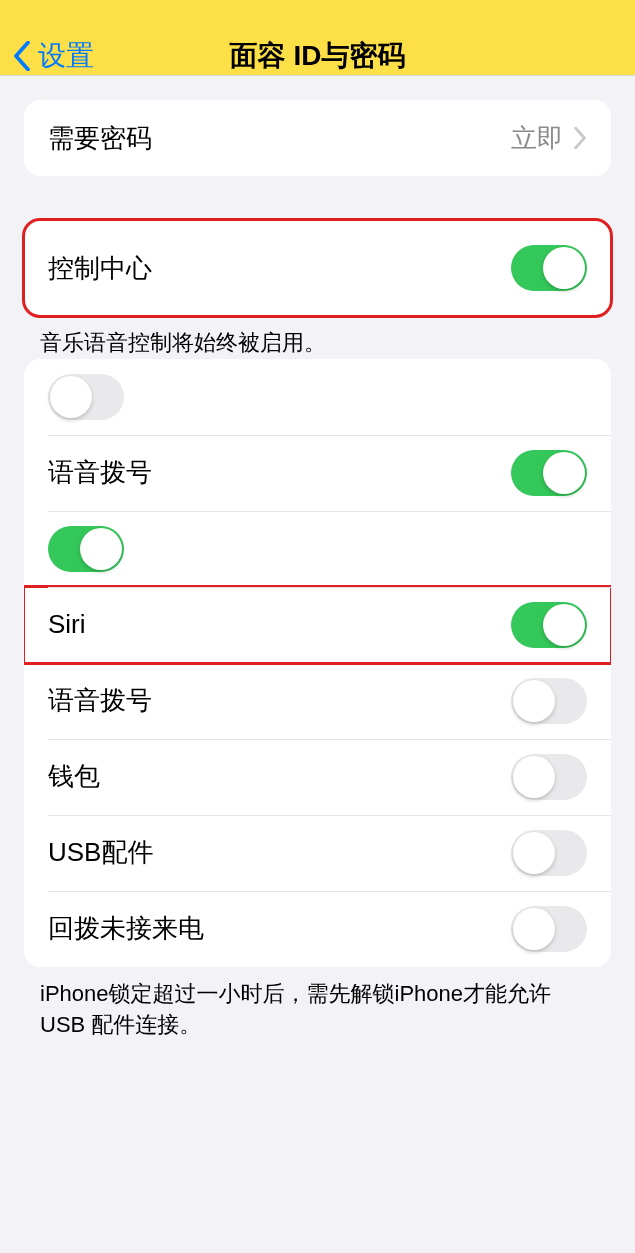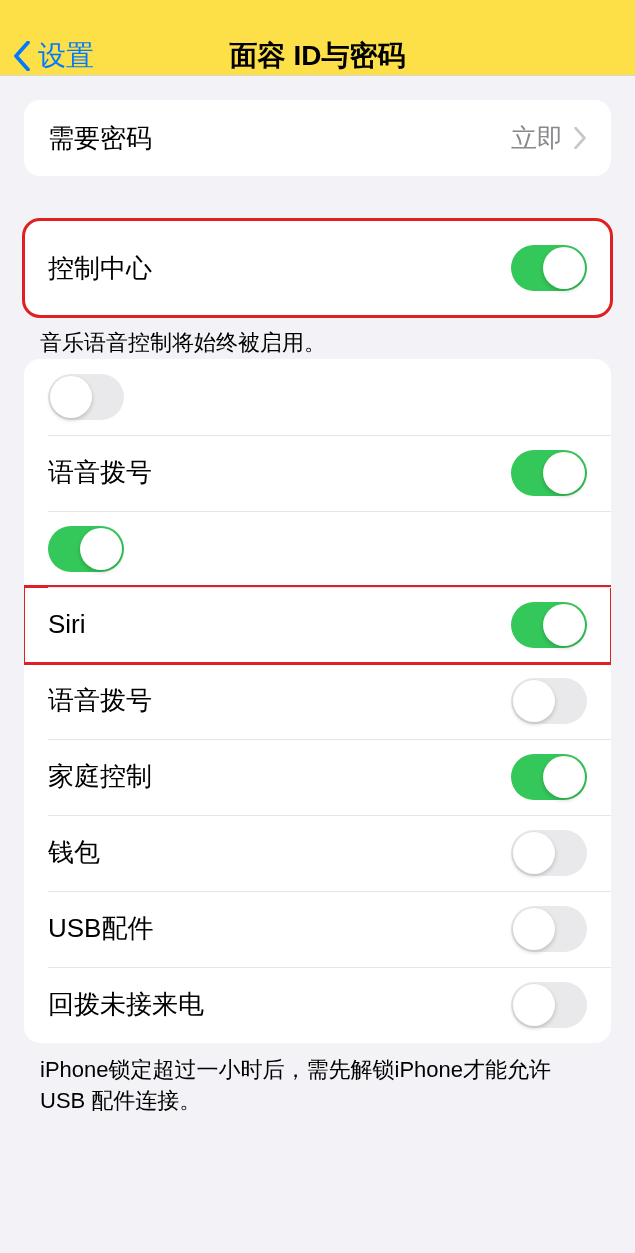--- a/index.html
+++ b/index.html
@@ -201,26 +201,20 @@
           <div class="toggle-knob"></div>
         </div>
     </div>
     <div class="row">
       <span class="row-label">语音拨号</span>
       <div class="toggle off">
           <div class="toggle-knob"></div>
         </div>
     </div>
     <div class="row">
-      <span class="row-label">家庭控制</span>
-      <div class="toggle on">
-          <div class="toggle-knob"></div>
-        </div>
-    </div>
-    <div class="row">
       <span class="row-label">钱包</span>
       <div class="toggle off">
           <div class="toggle-knob"></div>
         </div>
     </div>
     <div class="row">
       <span class="row-label">USB配件</span>
       <div class="toggle off">
           <div class="toggle-knob"></div>
         </div>

